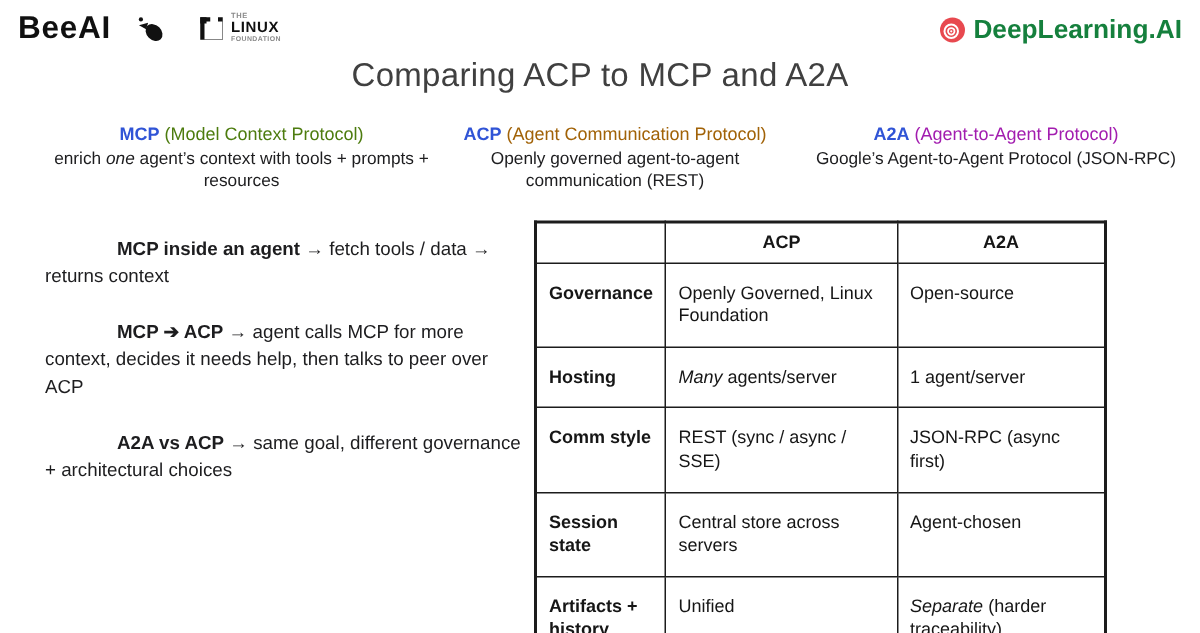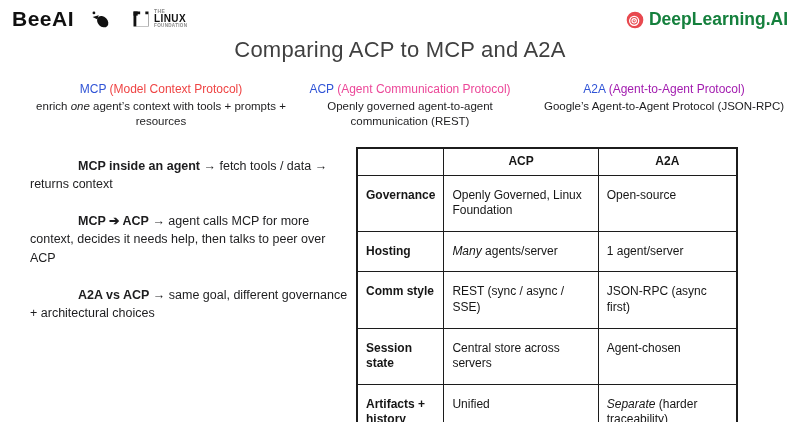--- a/index.html
+++ b/index.html
@@ -41,21 +41,21 @@
     text-align: center; font-size: 22px; font-weight: 500; color: #404040;
     letter-spacing: 0.2px;
   }
 
   
   .proto {
     position: absolute; top: 81px; text-align: center;
     font-size: 11.5px; line-height: 1.38; color: #1d1d1f;
   }
   .proto-head { font-size: 12px; margin-bottom: 1px; }
-  .proto-abbr { font-weight: 400; }
+  .proto-abbr { font-weight: 700; }
   .proto-full { font-weight: 400; }
   #proto-mcp { left: 30px;  width: 262px; }
   #proto-acp { left: 287px; width: 246px; }
   #proto-a2a { left: 542px; width: 244px; }
 
   
   .notes {
     position: absolute; left: 30px; top: 157px; width: 322px;
     font-size: 12.5px; line-height: 1.45;
   }
@@ -109,29 +109,29 @@
     <circle cx="11" cy="13" r="0.9" fill="#ffffff"></circle>
   </svg>
   <span>DeepLearning.AI</span>
 </div>
 
 <h1 class="page-title">Comparing ACP to MCP and A2A</h1>
 
 <div class="proto" id="proto-mcp">
   <div class="proto-head">
     <span class="proto-abbr" style="color:#3054d6">MCP</span>
-    <span class="proto-full" style="color:#ef4444">(Model Context Protocol)</span>
+    <span class="proto-full" style="color:#4d7c0f">(Model Context Protocol)</span>
   </div>
   <div><span>enrich </span><span class="seg-i">one</span><span> agent’s context with tools + prompts + resources</span></div>
 </div>
 
 <div class="proto" id="proto-acp">
   <div class="proto-head">
     <span class="proto-abbr" style="color:#3054d6">ACP</span>
-    <span class="proto-full" style="color:#ec4899">(Agent Communication Protocol)</span>
+    <span class="proto-full" style="color:#a16207">(Agent Communication Protocol)</span>
   </div>
   <div><span>Openly governed agent-to-agent communication (REST)</span></div>
 </div>
 
 <div class="proto" id="proto-a2a">
   <div class="proto-head">
     <span class="proto-abbr" style="color:#3054d6">A2A</span>
     <span class="proto-full" style="color:#a21caf">(Agent-to-Agent Protocol)</span>
   </div>
   <div><span>Google’s Agent-to-Agent Protocol (JSON-RPC)</span></div>

